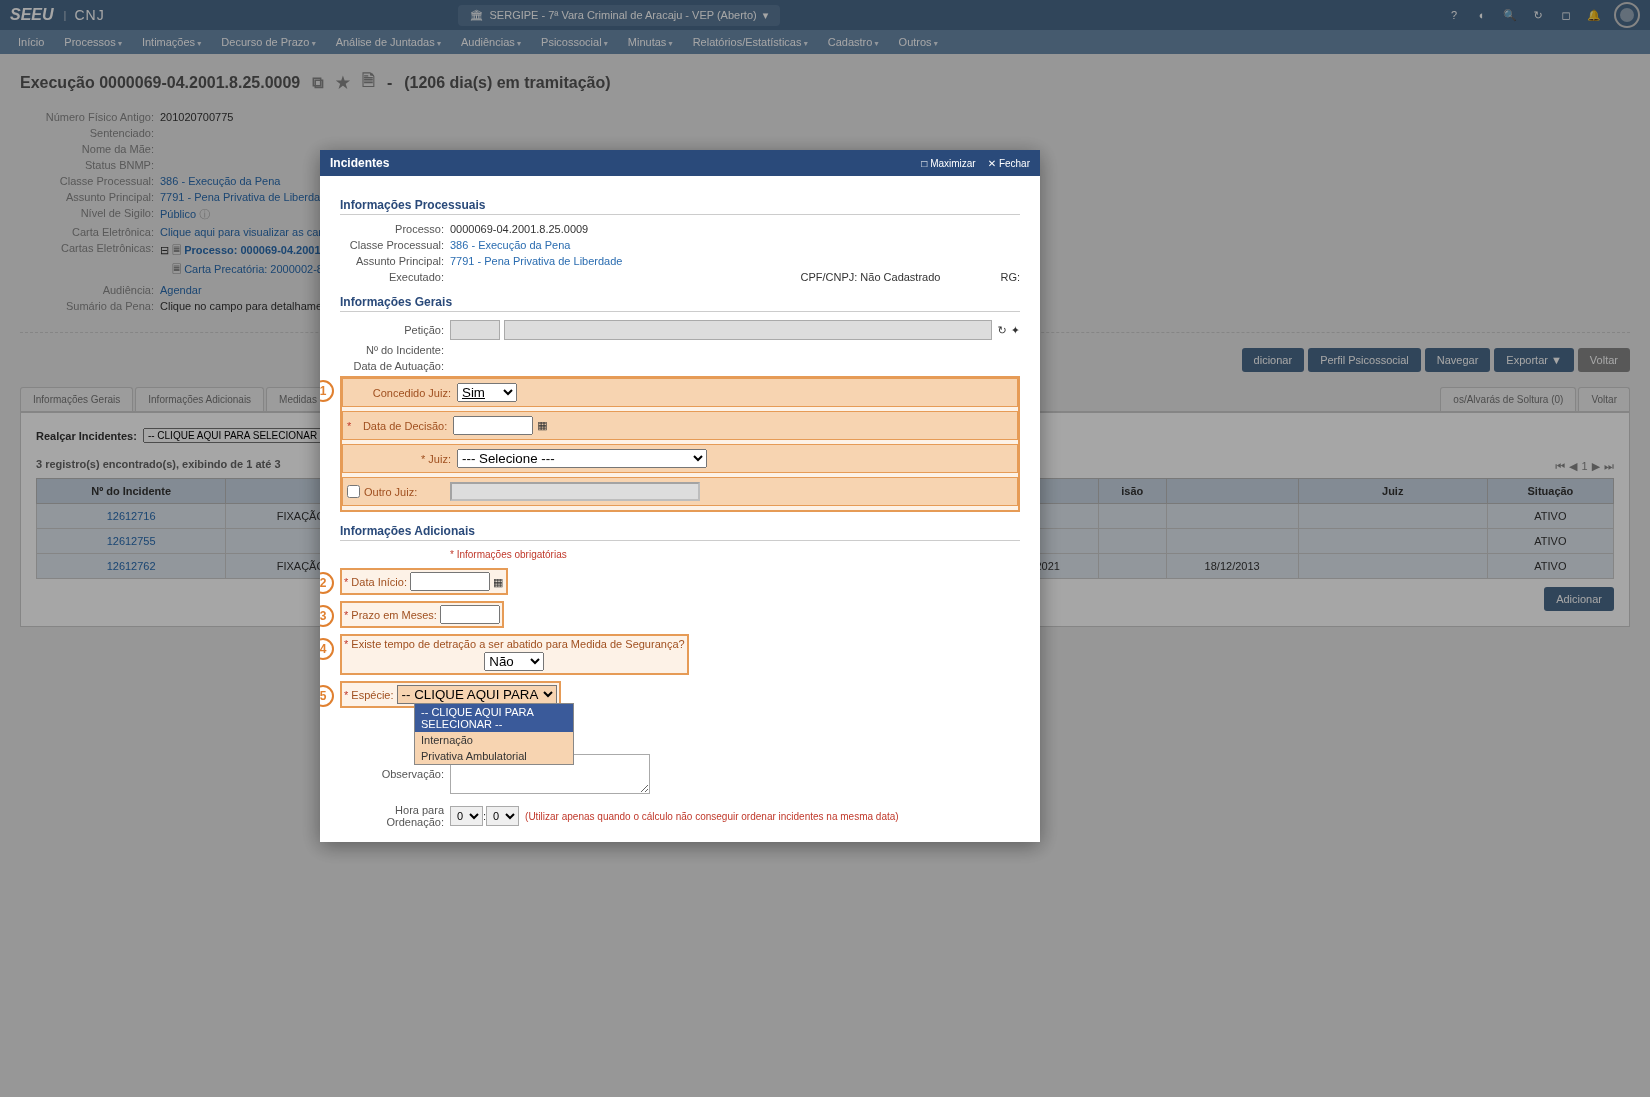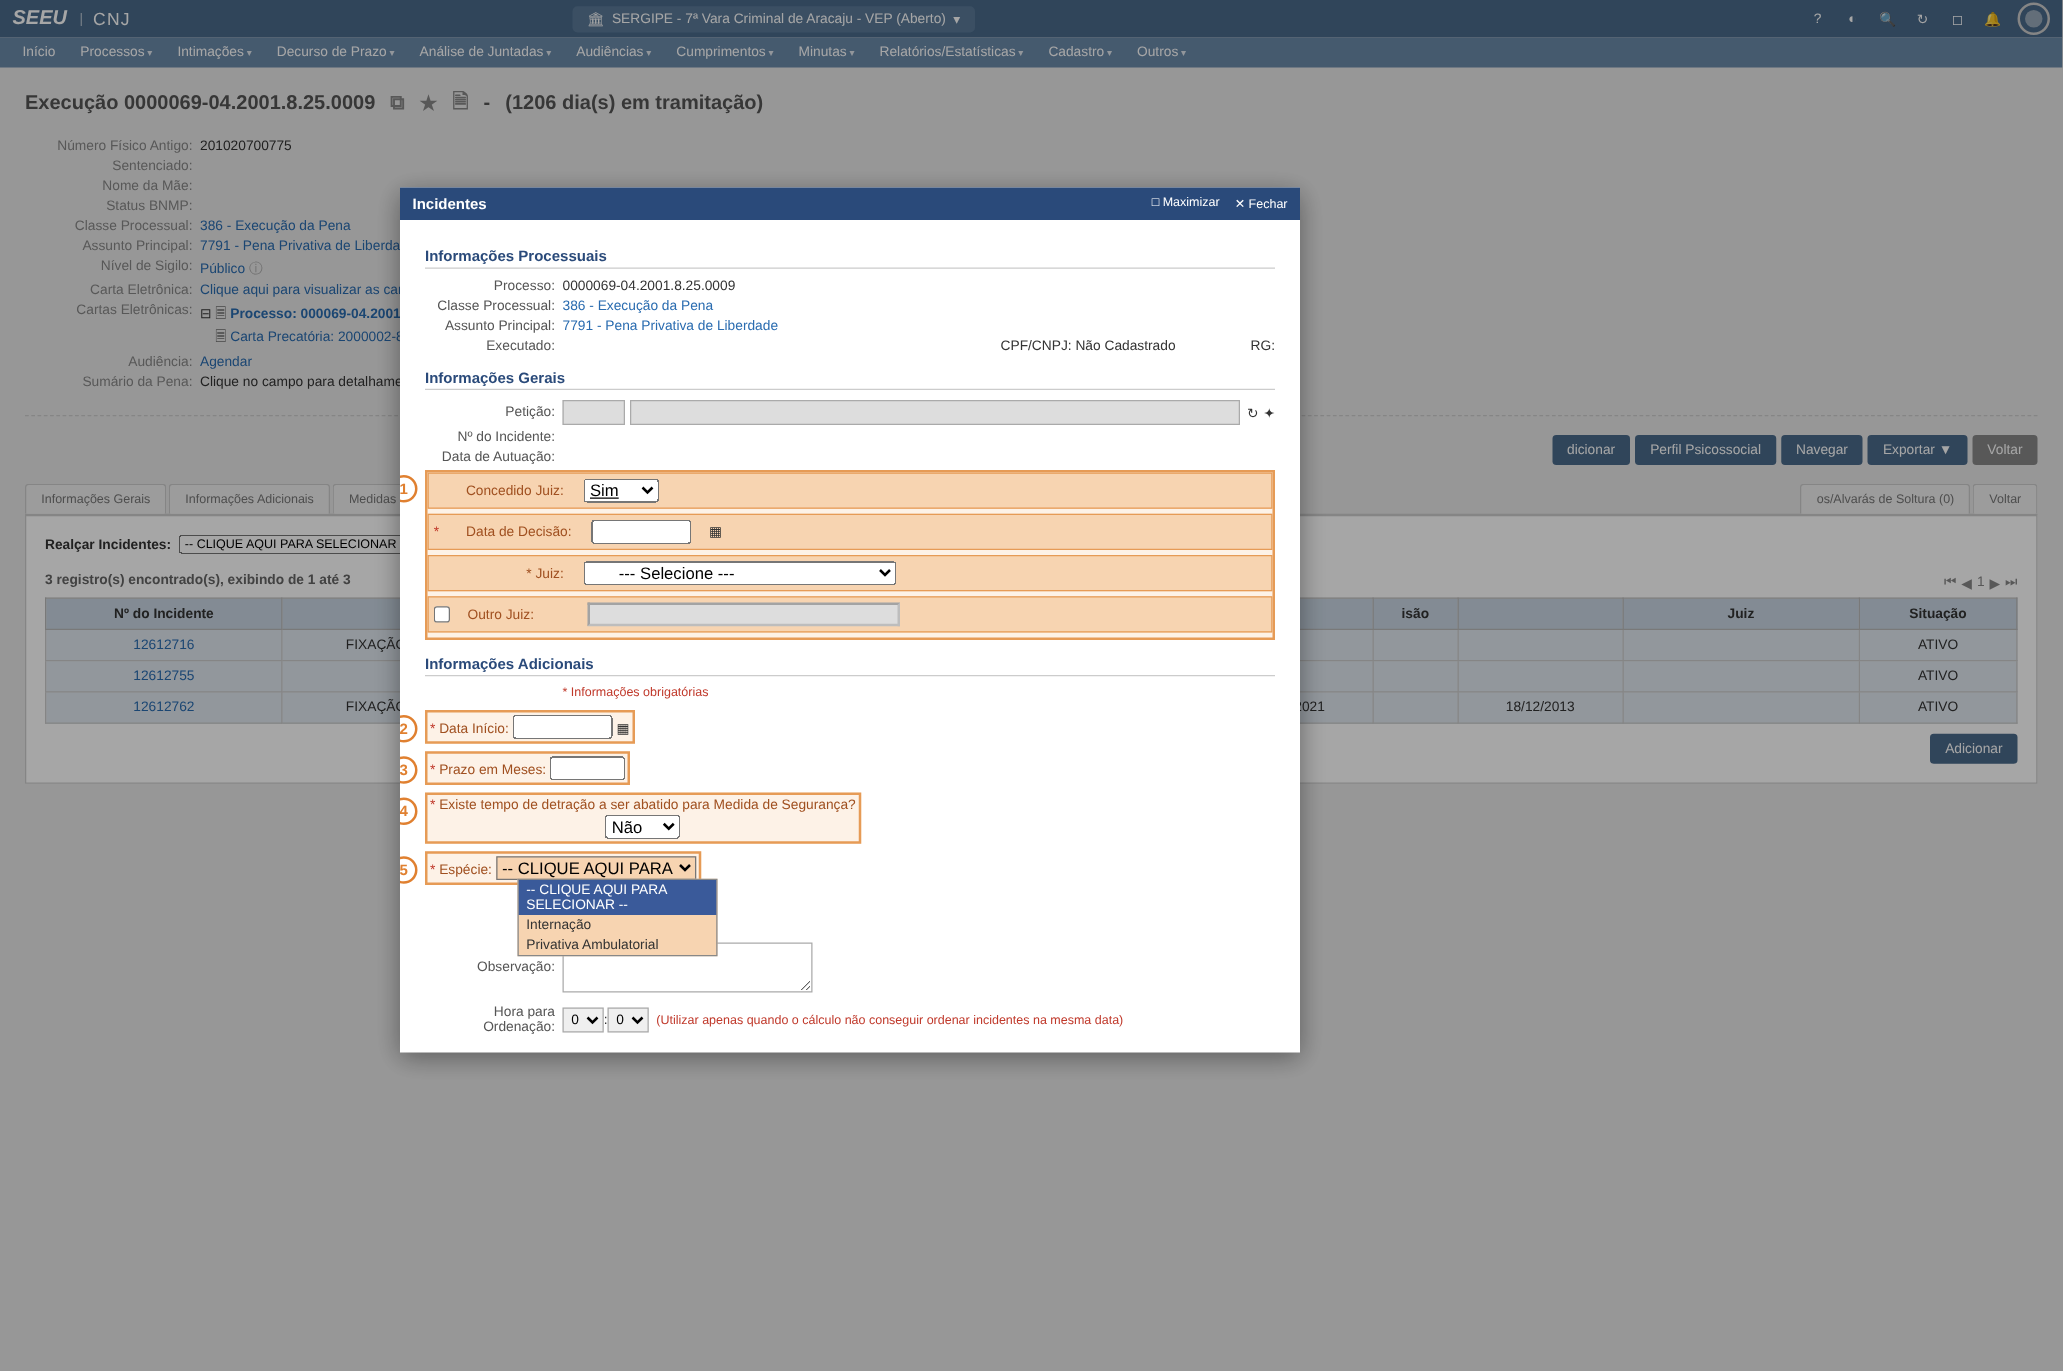--- a/index.html
+++ b/index.html
@@ -42,21 +42,21 @@
 
 .modal { position: fixed; top: 150px; left: 320px; width: 720px; background: #fff; z-index: 20; box-shadow: 0 4px 20px rgba(0,0,0,0.4); }
 .modal-header { background: #2a4a7a; color: #fff; padding: 6px 10px; font-size: 12px; font-weight: bold; display: flex; align-items: center; }
 .modal-header-actions { margin-left: auto; display: flex; gap: 12px; font-size: 10px; font-weight: normal; }
 .modal-body { padding: 10px 20px; max-height: 670px; overflow-y: scroll; font-size: 11px; }
 .section-title { font-size: 14px; font-weight: bold; color: #2a4a7a; border-bottom: 1px solid #ccc; padding-bottom: 2px; margin-bottom: 10px; }
 .subsection { font-size: 12px; font-weight: bold; color: #2a4a7a; border-bottom: 1px solid #ccc; padding-bottom: 2px; margin: 12px 0 8px; }
 .form-row { display: flex; align-items: center; margin-bottom: 4px; font-size: 11px; }
 .form-label { width: 110px; text-align: right; padding-right: 6px; color: #555; }
 .form-row input[type=text], .form-row select { border: 1px solid #aaa; padding: 2px; font-size: 11px; }
-.highlight-box { background: #f7d4b1; border: 1px solid #e69b56; padding: 4px; margin-bottom: 4px; display: flex; align-items: center; gap: 10px; }
+.highlight-box { background: #f7d4b1; border: 1px solid #e69b56; padding: 4px; margin-bottom: 4px; display: flex; align-items: center; }
 .highlight-group { border: 2px solid #e69b56; background: rgba(247,212,177,0.3); padding: 2px; margin-bottom: 6px; position: relative; }
 .step-marker { position: absolute; left: -30px; top: 2px; width: 22px; height: 22px; border-radius: 50%; background: #fff; border: 2px solid #e08030; color: #e08030; font-weight: bold; display: flex; align-items: center; justify-content: center; font-size: 12px; }
 .req-note { color: #c0392b; font-size: 10px; margin: 4px 0 8px 110px; }
 .hint { color: #c0392b; font-size: 10px; }
 .dropdown-options { position: absolute; background: #f7d4b1; border: 1px solid #888; font-size: 11px; z-index: 5; }
 .dropdown-options div { padding: 2px 6px; }
 .dropdown-options div.sel { background: #3a5a9a; color: #fff; }
 hr.dashed { border: none; border-top: 1px dashed #ccc; margin: 10px 0; }
 .long-input { background: #ddd; border: 1px solid #aaa; height: 20px; }
 </style>
@@ -85,21 +85,21 @@
   </div>
 </div>
 
 <div class="menubar">
   <span class="menu-item no-arrow">Início</span>
   <span class="menu-item">Processos</span>
   <span class="menu-item">Intimações</span>
   <span class="menu-item">Decurso de Prazo</span>
   <span class="menu-item">Análise de Juntadas</span>
   <span class="menu-item">Audiências</span>
-  <span class="menu-item">Cumprimentos</span>
+  <span class="menu-item">Psicossocial</span>
   <span class="menu-item">Minutas</span>
   <span class="menu-item">Relatórios/Estatísticas</span>
   <span class="menu-item">Cadastro</span>
   <span class="menu-item">Outros</span>
 </div>
 
 <div class="page">
   <div class="page-title">
     <span>Execução 0000069-04.2001.8.25.0009</span>
     <span style="color:#888;">⧉</span>
@@ -283,21 +283,21 @@
         <select style="width:60px;text-decoration:underline;"><option>Sim</option></select>
         </div>
       <div class="highlight-box">
           <span style="color:#c0392b;margin-right:2px;">*</span>
           <span class="form-label" style="width:100px;color:#a05020;">Data de Decisão:</span>
         <input type="text" style="width: 80px;"> 
           <span style="margin-left:4px;">▦</span>
         </div>
       <div class="highlight-box">
           <span class="form-label" style="color:#a05020;">* Juiz:</span>
-        <select style="width:250px;padding-left:23px;"><option>--- Selecione ---</option></select>
+        <select style="width:250px;"><option>--- Selecione ---</option></select>
         </div>
       <div class="highlight-box">
           <input type="checkbox" style=""> 
           <span class="form-label" style="width:90px;text-align:left;padding-left:4px;color:#a05020;">Outro Juiz:</span>
         <input type="text" style="width: 250px; background: rgb(221, 221, 221);" disabled="">
         </div>
     </div>
 
     <div class="subsection">Informações Adicionais</div>
     <div class="req-note">* Informações obrigatórias</div>

